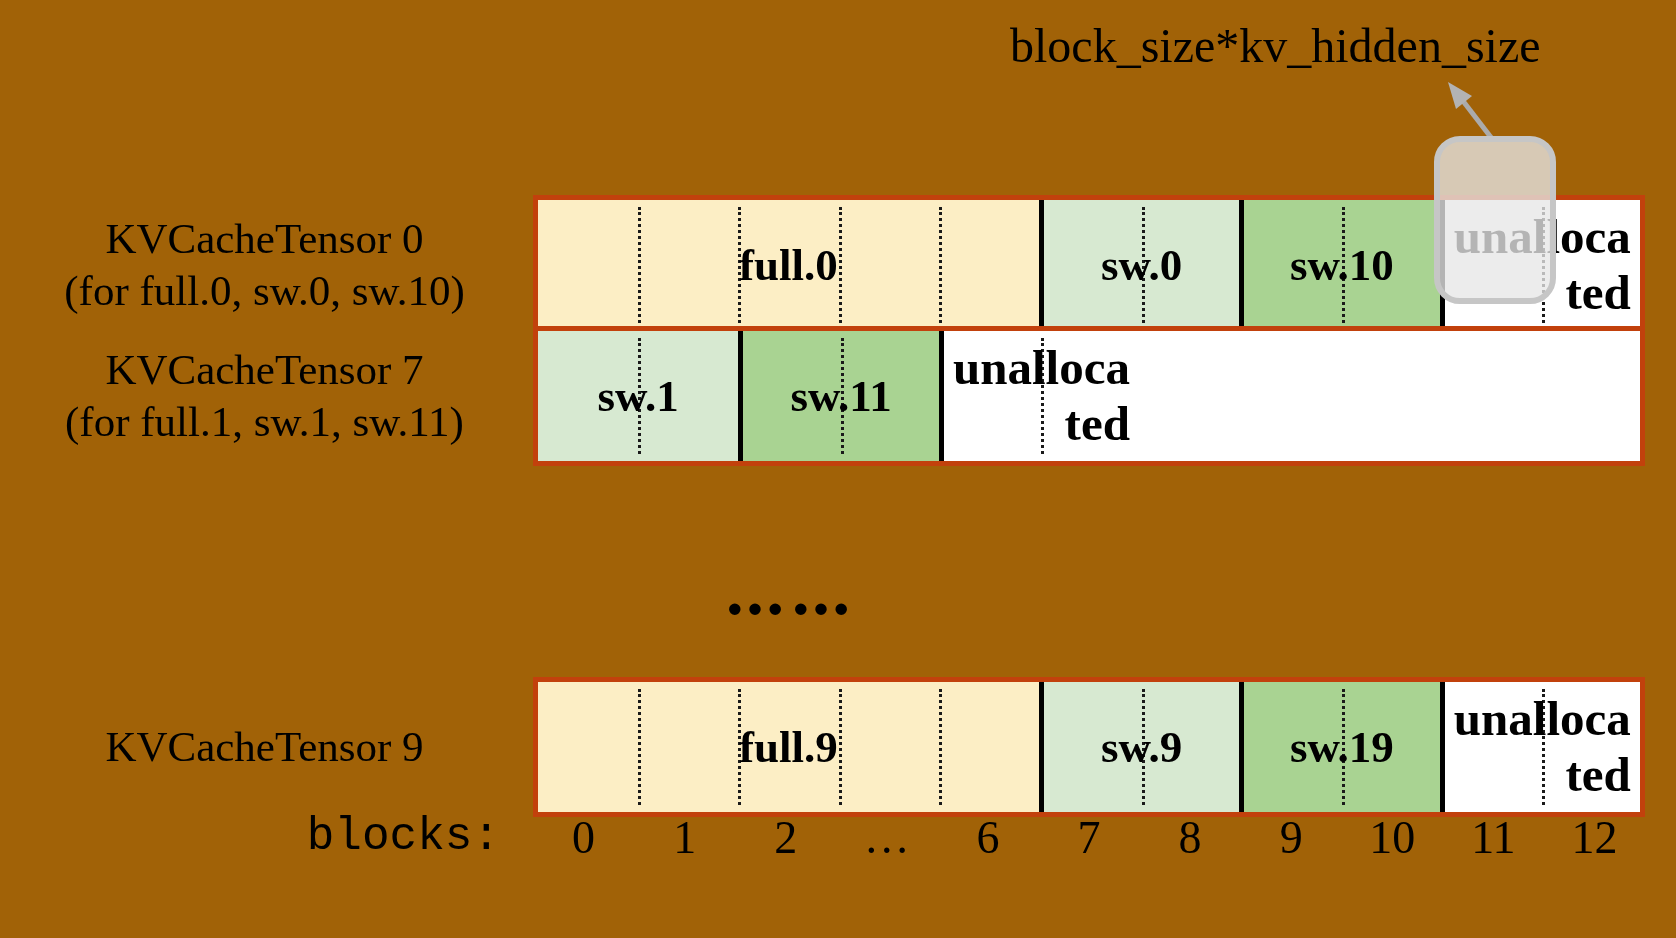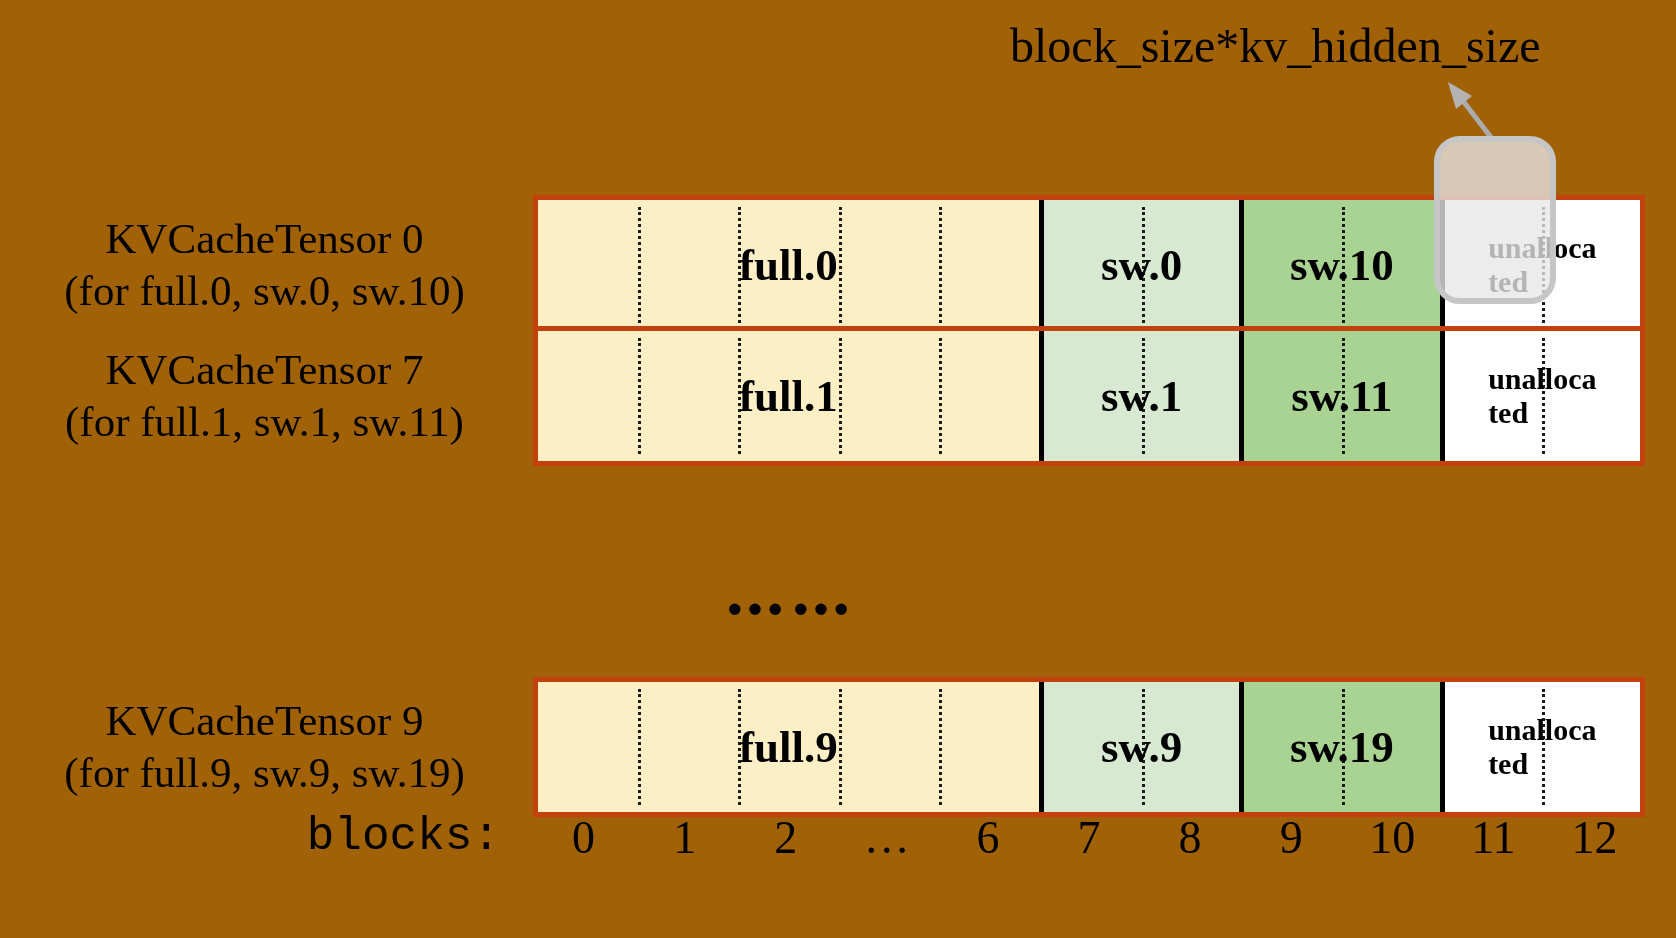--- a/index.html
+++ b/index.html
@@ -26,21 +26,21 @@
     display:flex;border:5px solid #c2410c;box-sizing:border-box;background:#fff;
   }
   .seg{position:relative;height:100%;box-sizing:border-box;
     display:flex;align-items:center;justify-content:center;}
   .seg + .seg{border-left:5px solid #000;}
   .seg-full{width:45.4545%;background:#FCEEC5;}
   .seg-sw-early{width:18.1818%;background:#D7E9D1;align-items:center;}
   .seg-sw-late{width:18.1818%;background:#A9D392;}
   .seg-unalloc{width:18.1819%;background:#ffffff;}
   .seg-label{font-weight:bold;font-size:45px;position:relative;z-index:2;}
-  .seg-unalloc .seg-label{font-size:30px;line-height:1.15;white-space:pre-line;text-align:left;}
+  .seg-unalloc .seg-label{font-size:49px;line-height:1.15;white-space:pre-line;text-align:right;}
   .dv{position:absolute;top:7px;bottom:7px;width:0;border-left:3px dotted #1a1a1a;}
   .dv20{left:20%;} .dv40{left:40%;} .dv60{left:60%;} .dv80{left:80%;} .dv50{left:50%;}
   .block-highlight{
     position:absolute;left:1434px;top:136px;width:122px;height:168px;
     border:6px solid #C6C6C6;border-radius:26px;
     background:rgba(231,231,231,0.78);z-index:5;box-sizing:border-box;
   }
   .tensor-ellipsis{
     position:absolute;left:630px;top:548px;width:320px;height:88px;
     display:flex;align-items:center;justify-content:center;
@@ -98,27 +98,20 @@
       </div>
     </div>
   </div>
 
   <div class="tensor-row row-1">
     <div class="tensor-label">
       <div>KVCacheTensor 7</div>
       <div>(for full.1, sw.1, sw.11)</div>
     </div>
     <div class="bar">
-      <div class="seg seg-full">
-        <i class="dv dv20"></i>
-        <i class="dv dv40"></i>
-        <i class="dv dv60"></i>
-        <i class="dv dv80"></i>
-        <span class="seg-label">full.1</span>
-      </div>
       <div class="seg seg-sw-early">
         <i class="dv dv50"></i>
         <span class="seg-label">sw.1</span>
       </div>
       <div class="seg seg-sw-late">
         <i class="dv dv50"></i>
         <span class="seg-label">sw.11</span>
       </div>
       <div class="seg seg-unalloc">
         <i class="dv dv50"></i>
@@ -126,21 +119,20 @@
 ted</span>
       </div>
     </div>
   </div>
 
   <div class="tensor-ellipsis">……</div>
 
   <div class="tensor-row row-9">
     <div class="tensor-label">
       <div>KVCacheTensor 9</div>
-      <div>(for full.9, sw.9, sw.19)</div>
     </div>
     <div class="bar">
       <div class="seg seg-full">
         <i class="dv dv20"></i>
         <i class="dv dv40"></i>
         <i class="dv dv60"></i>
         <i class="dv dv80"></i>
         <span class="seg-label">full.9</span>
       </div>
       <div class="seg seg-sw-early">

